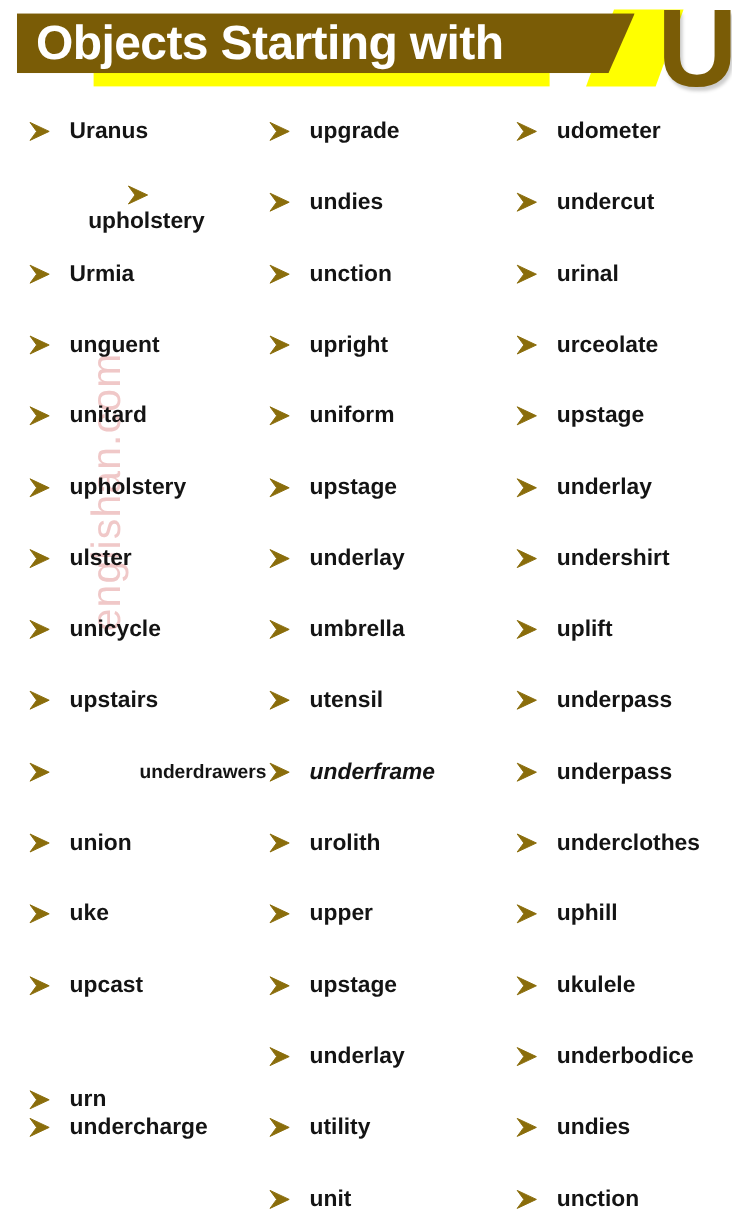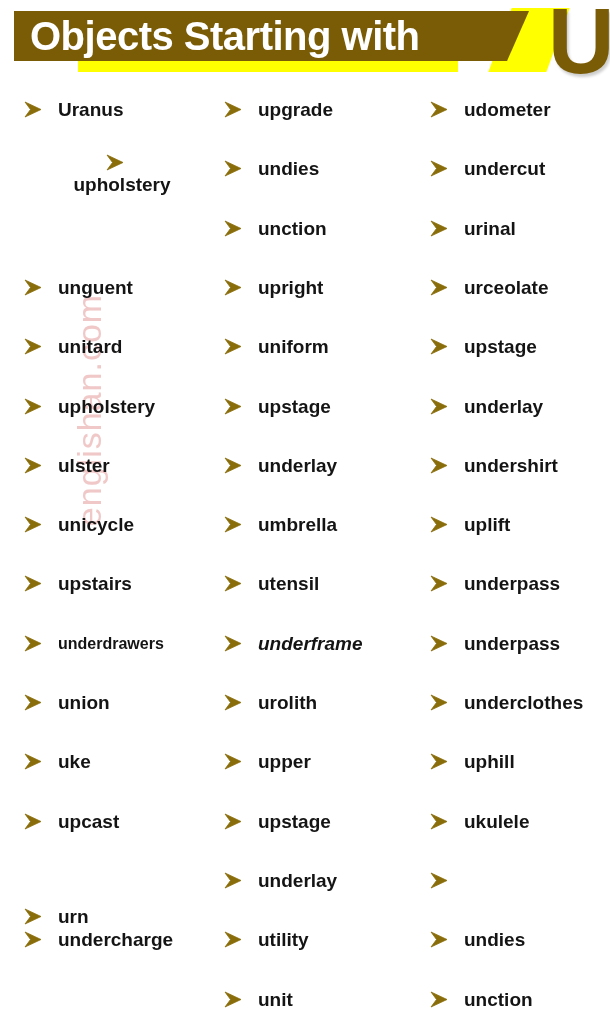--- a/index.html
+++ b/index.html
@@ -172,20 +172,27 @@
         </svg>
         <span class="word-label">Uranus</span>
       </div>
       <div class="word-row" style="top: 64.3px; flex-direction: column;">
         <svg class="bullet-arrow" viewBox="0 0 22 22">
           <path d="M3 3 L19 10.5 L3 18 L8.5 10.5 Z" fill="#8a6d0b"></path>
           <path d="M3 3 L19 10.5 L3 18 L8.5 10.5 Z" fill="none" stroke="#8a6d0b" stroke-width="0.8"></path>
         </svg>
         <span class="word-label">upholstery</span>
       </div>
+      <div class="word-row" style="top: 123.6px;">
+        <svg class="bullet-arrow" viewBox="0 0 22 22">
+          <path d="M3 3 L19 10.5 L3 18 L8.5 10.5 Z" fill="#8a6d0b"></path>
+          <path d="M3 3 L19 10.5 L3 18 L8.5 10.5 Z" fill="none" stroke="#8a6d0b" stroke-width="0.8"></path>
+        </svg>
+        <span class="word-label">Urmia</span>
+      </div>
       <div class="word-row" style="top: 182.9px;">
         <svg class="bullet-arrow" viewBox="0 0 22 22">
           <path d="M3 3 L19 10.5 L3 18 L8.5 10.5 Z" fill="#8a6d0b"></path>
           <path d="M3 3 L19 10.5 L3 18 L8.5 10.5 Z" fill="none" stroke="#8a6d0b" stroke-width="0.8"></path>
         </svg>
         <span class="word-label">unguent</span>
       </div>
       <div class="word-row" style="top: 242.2px;">
         <svg class="bullet-arrow" viewBox="0 0 22 22">
           <path d="M3 3 L19 10.5 L3 18 L8.5 10.5 Z" fill="#8a6d0b"></path>
@@ -214,21 +221,21 @@
         </svg>
         <span class="word-label">unicycle</span>
       </div>
       <div class="word-row" style="top: 479.4px;">
         <svg class="bullet-arrow" viewBox="0 0 22 22">
           <path d="M3 3 L19 10.5 L3 18 L8.5 10.5 Z" fill="#8a6d0b"></path>
           <path d="M3 3 L19 10.5 L3 18 L8.5 10.5 Z" fill="none" stroke="#8a6d0b" stroke-width="0.8"></path>
         </svg>
         <span class="word-label">upstairs</span>
       </div>
-      <div class="word-row" style="top: 538.7px;">
+      <div class="word-row" style="top: 538.7px; justify-content: space-between;">
         <svg class="bullet-arrow" viewBox="0 0 22 22">
           <path d="M3 3 L19 10.5 L3 18 L8.5 10.5 Z" fill="#8a6d0b"></path>
           <path d="M3 3 L19 10.5 L3 18 L8.5 10.5 Z" fill="none" stroke="#8a6d0b" stroke-width="0.8"></path>
         </svg>
         <span class="word-label small">underdrawers</span>
       </div>
       <div class="word-row" style="top: 598px;">
         <svg class="bullet-arrow" viewBox="0 0 22 22">
           <path d="M3 3 L19 10.5 L3 18 L8.5 10.5 Z" fill="#8a6d0b"></path>
           <path d="M3 3 L19 10.5 L3 18 L8.5 10.5 Z" fill="none" stroke="#8a6d0b" stroke-width="0.8"></path>
@@ -468,20 +475,21 @@
           <path d="M3 3 L19 10.5 L3 18 L8.5 10.5 Z" fill="#8a6d0b"></path>
           <path d="M3 3 L19 10.5 L3 18 L8.5 10.5 Z" fill="none" stroke="#8a6d0b" stroke-width="0.8"></path>
         </svg>
         <span class="word-label">ukulele</span>
       </div>
       <div class="word-row" style="top: 775.9px;">
         <svg class="bullet-arrow" viewBox="0 0 22 22">
           <path d="M3 3 L19 10.5 L3 18 L8.5 10.5 Z" fill="#8a6d0b"></path>
           <path d="M3 3 L19 10.5 L3 18 L8.5 10.5 Z" fill="none" stroke="#8a6d0b" stroke-width="0.8"></path>
         </svg>
+        <span class="word-label">underbodice</span>
       </div>
       <div class="word-row" style="top: 835.2px;">
         <svg class="bullet-arrow" viewBox="0 0 22 22">
           <path d="M3 3 L19 10.5 L3 18 L8.5 10.5 Z" fill="#8a6d0b"></path>
           <path d="M3 3 L19 10.5 L3 18 L8.5 10.5 Z" fill="none" stroke="#8a6d0b" stroke-width="0.8"></path>
         </svg>
         <span class="word-label">undies</span>
       </div>
       <div class="word-row" style="top: 894.5px;">
         <svg class="bullet-arrow" viewBox="0 0 22 22">

